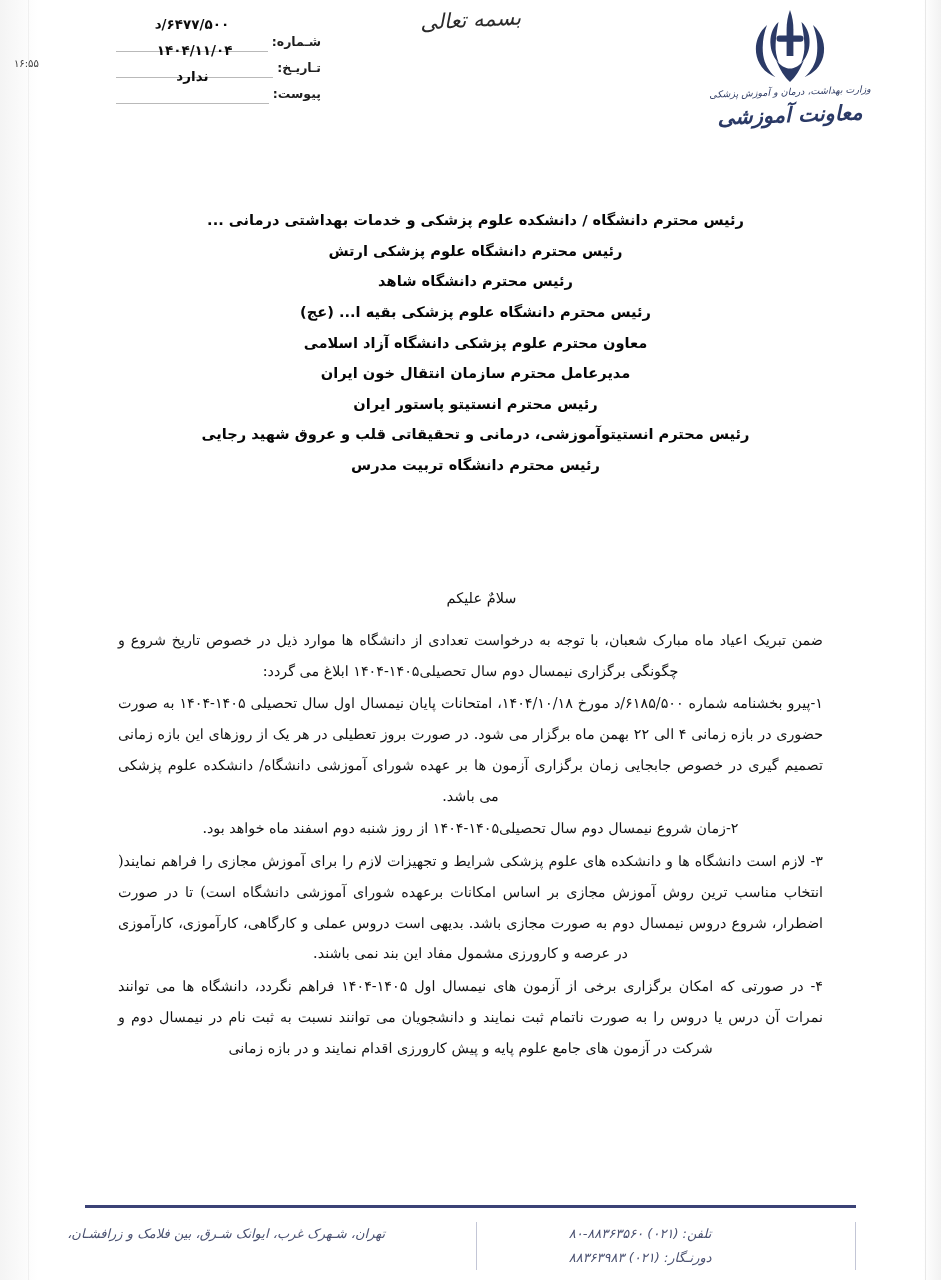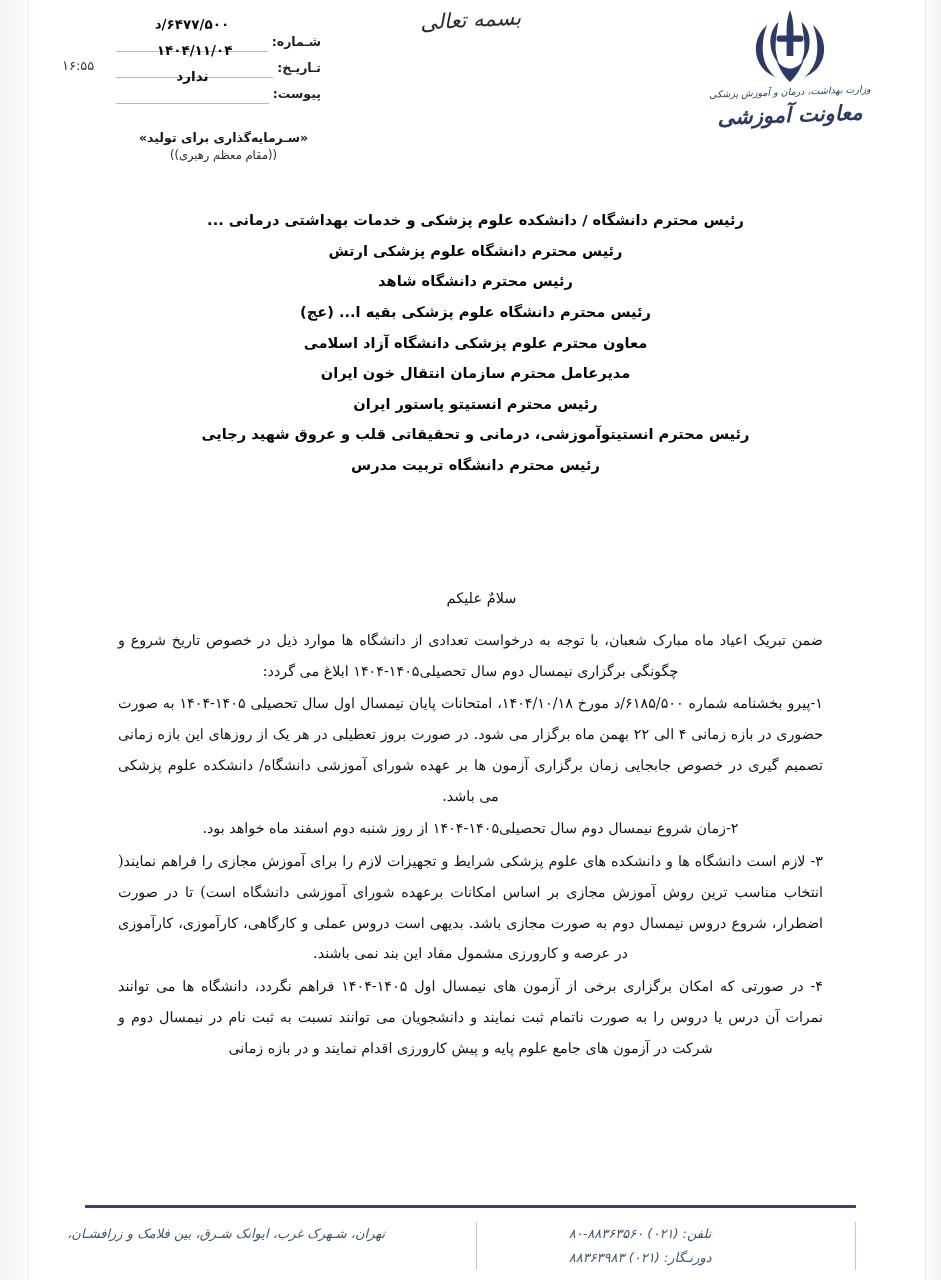--- a/index.html
+++ b/index.html
@@ -29,23 +29,22 @@
     position: absolute; top: 0; bottom: 0; left: 28px;
     width: 1px; background: #f0f0f0;
   }
 
   
   .header {
     position: absolute; top: 0; left: 0; right: 0; height: 190px;
   }
   .timestamp {
     position: absolute; left: 14px; top: 58px;
-    font-size: 13px; color: #3a3a3a; letter-spacing: .5px;
+    font-size: 10px; color: #3a3a3a; letter-spacing: .5px;
     font-family: "DejaVu Sans", sans-serif;
-    margin-left: 48px;
   }
   .basmale {
     position: absolute; left: 0; right: 0; top: 8px;
     text-align: center;
     font-family: "DejaVu Serif", "Liberation Serif", serif;
     font-size: 21px; color: #2b2b2b;
     font-style: italic;
     transform: rotate(-3deg);
   }
 
@@ -174,24 +173,20 @@
         </span>
       </div>
       <div class="meta-row">
         <span class="meta-label">پیوست:</span>
         <span class="meta-value-wrap">
           <span class="meta-value">ندارد</span>
         </span>
       </div>
     </div>
 
-    <div class="slogan">
-      <div class="slogan-line1">«سـرمایه‌گذاری برای تولید»</div>
-      <div class="slogan-line2">((مقام معظم رهبری))</div>
-    </div>
 
     <div class="logo">
       <svg class="emblem" width="96" height="76" viewBox="0 0 96 76" aria-hidden="true">
         <g fill="#2b3a66">
 
           <path d="M48 2 C45.5 9 44.6 15 44.6 21.5 L44.6 48 L51.4 48 L51.4 21.5 C51.4 15 50.5 9 48 2 Z"></path>
 
           <rect x="34.5" y="27.5" width="27" height="6.2" rx="3"></rect>
 
           <path d="M36.5 14 C30 20 27.6 28.5 28.6 37.5 C29.4 44.8 32.4 50.6 36.8 55 C34.4 49 33.3 42.8 33.6 36.6 C33.9 29.4 35 21.6 36.5 14 Z"></path>

